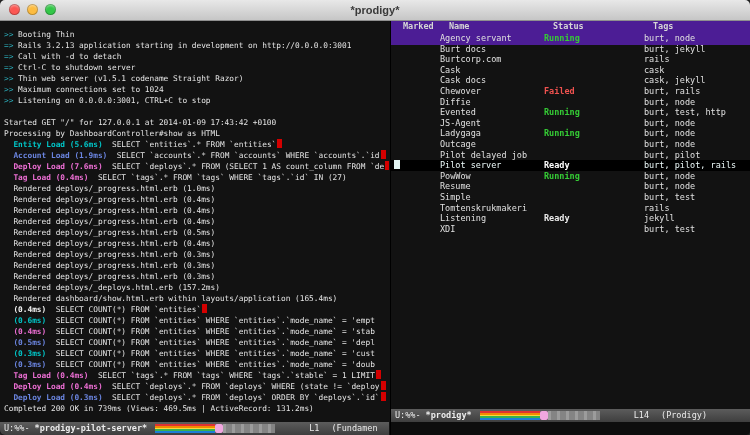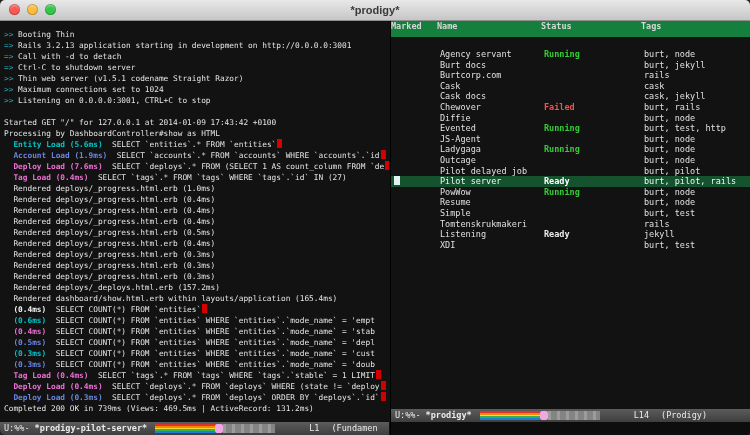--- a/index.html
+++ b/index.html
@@ -20,26 +20,26 @@
   .terminal{position:absolute;top:8px;left:4px;right:0;font:7.8px "DejaVu Sans Mono",monospace;line-height:11px;color:#e4e4e4;white-space:pre;}
   .tline{height:11px;overflow:hidden;}
   .c-fg{color:#e4e4e4;}
   .c-arrow{color:#2aa7b4;}
   .c-cyan{color:#00c5c7;font-weight:bold;}
   .c-blue{color:#6b85e0;font-weight:bold;}
   .c-magenta{color:#ee6fd5;font-weight:bold;}
   .c-bold{color:#f4f4f4;font-weight:bold;}
   .trunc{display:inline-block;width:5px;height:9px;background:#d40000;margin-left:1px;vertical-align:-1px;}
   
-  .svc-header{display:grid;grid-template-columns:46px 104px 100px 1fr;height:16px;line-height:12px;
-    font:bold 8.5px "DejaVu Sans Mono",monospace;color:#d6d6d6;background:#15803d;padding-left:0;}
-  .service-list{position:absolute;top:28px;left:0;right:0;font:8.5px "DejaVu Sans Mono",monospace;color:#e0e0e0;}
+  .svc-header{display:grid;grid-template-columns:46px 104px 100px 1fr;height:24px;line-height:12px;
+    font:bold 8.5px "DejaVu Sans Mono",monospace;color:#d6d6d6;background:#4c1d95;padding-left:12px;}
+  .service-list{position:absolute;top:12px;left:0;right:0;font:8.5px "DejaVu Sans Mono",monospace;color:#e0e0e0;}
   .srow{display:grid;grid-template-columns:46px 104px 100px 1fr;height:10.6px;line-height:10.6px;padding-left:3px;overflow:hidden;}
   .srow .cell{overflow:hidden;white-space:nowrap;}
-  .srow.sel{background:#14532d;color:#eefcfc;}
+  .srow.sel{background:#000000;color:#eefcfc;}
   .cursor-block{display:inline-block;width:6px;height:9px;background:#e2f4f2;vertical-align:-1px;}
   .st-green{color:#35cc35;font-weight:bold;}
   .st-red{color:#f0524f;font-weight:bold;}
   .st-ready{color:#ececec;font-weight:bold;}
   .srow.sel .st-ready{color:#ffffff;}
   
   .modeline{height:13px;background:linear-gradient(#5c5c5c,#3e3e3e);color:#ececec;
     font:8.5px "DejaVu Sans Mono",monospace;line-height:13px;display:flex;align-items:center;
     padding:0 4px;box-sizing:border-box;overflow:hidden;white-space:pre;}
   .modeline .buf{font-weight:bold;margin-left:5px;}

